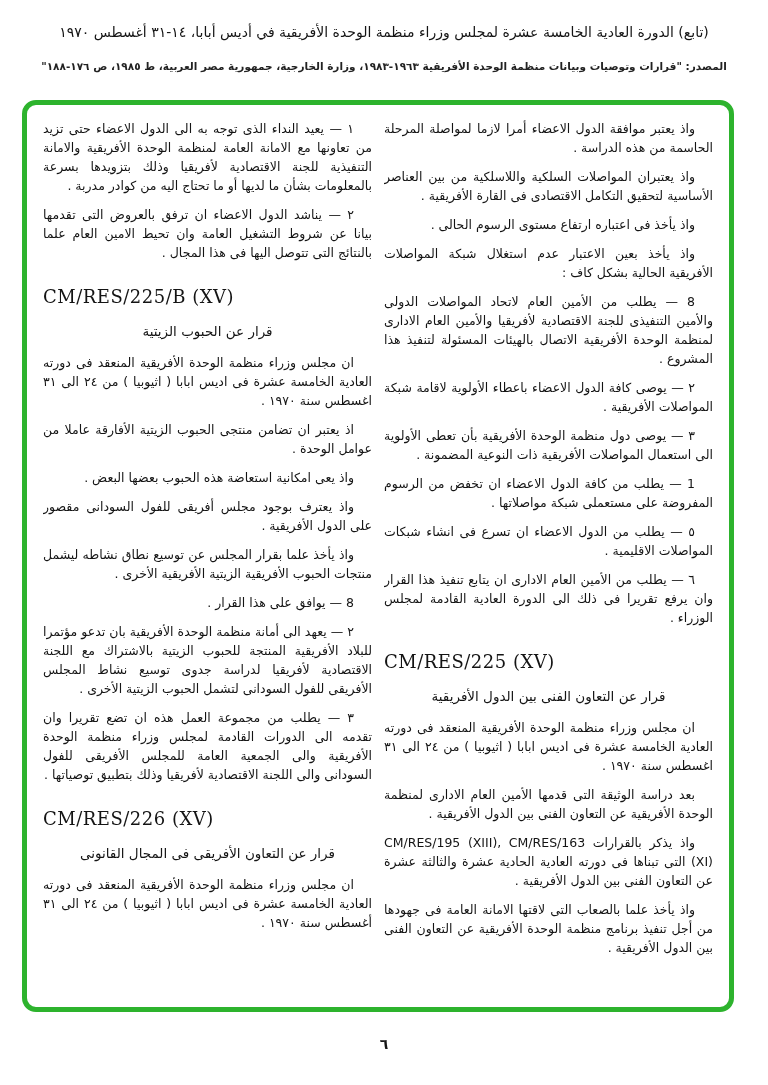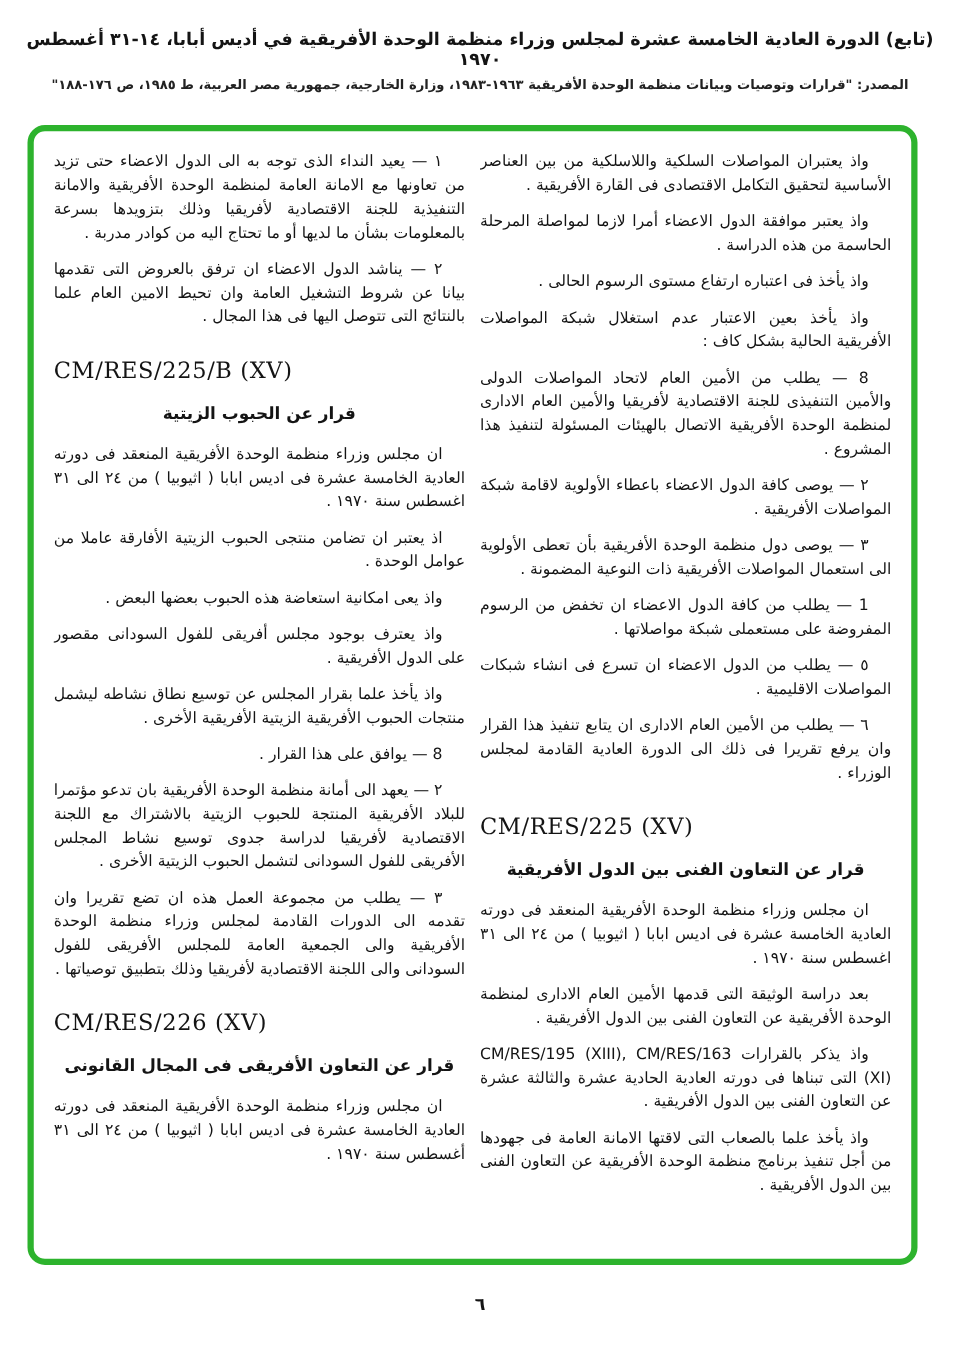--- a/index.html
+++ b/index.html
@@ -9,22 +9,22 @@
     background:#ffffff;
     font-family:"DejaVu Sans", sans-serif;
     color:#141414;
     overflow:hidden;
   }
   .header {
     position:absolute; top:24px; left:0; width:768px;
     text-align:center; direction:rtl;
   }
   .header-line1 {
-    font-size:14px; font-weight:bold; letter-spacing:0px;
-    margin:0 10px 6px 10px;
+    font-size:14px; font-weight:normal; letter-spacing:0px;
+    margin:0 10px 20px 10px;
   }
   .header-line2 {
     font-size:10.5px; font-weight:bold; color:#222;
     margin:0 10px;
   }
   .frame {
     position:absolute; left:22px; top:100px;
     width:712px; height:912px;
     border:5px solid #2db32d;
     border-radius:14px;
@@ -43,21 +43,21 @@
     text-align:justify; text-indent:18px;
     margin:0 0 10px 0;
   }
   .res-code {
     direction:ltr; text-align:left;
     font-family:"DejaVu Serif", serif;
     font-size:18px; letter-spacing:0.5px;
     margin:24px 0 10px 0;
   }
   .res-title {
-    font-size:13.5px; font-weight:bold;
+    font-size:13.5px; font-weight:normal;
     text-align:center; text-indent:0;
     margin:16px 0 14px 0;
   }
   .page-number {
     position:absolute; left:0; width:768px; top:1036px;
     text-align:center; font-size:14px; font-weight:bold;
   }
 </style>
 </head>
 <body>
@@ -82,22 +82,22 @@
       <p class="para">واذ يأخذ علما بقرار المجلس عن توسيع نطاق نشاطه ليشمل منتجات الحبوب الأفريقية الزيتية الأفريقية الأخرى .</p>
       <p class="para">8 — يوافق على هذا القرار .</p>
       <p class="para">٢ — يعهد الى أمانة منظمة الوحدة الأفريقية بان تدعو مؤتمرا للبلاد الأفريقية المنتجة للحبوب الزيتية بالاشتراك مع اللجنة الاقتصادية لأفريقيا لدراسة جدوى توسيع نشاط المجلس الأفريقى للفول السودانى لتشمل الحبوب الزيتية الأخرى .</p>
       <p class="para">٣ — يطلب من مجموعة العمل هذه ان تضع تقريرا وان تقدمه الى الدورات القادمة لمجلس وزراء منظمة الوحدة الأفريقية والى الجمعية العامة للمجلس الأفريقى للفول السودانى والى اللجنة الاقتصادية لأفريقيا وذلك بتطبيق توصياتها .</p>
       <div class="res-code">CM/RES/226 (XV)</div>
       <h3 class="res-title">قرار عن التعاون الأفريقى فى المجال القانونى</h3>
       <p class="para">ان مجلس وزراء منظمة الوحدة الأفريقية المنعقد فى دورته العادية الخامسة عشرة فى اديس ابابا ( اثيوبيا ) من ٢٤ الى ٣١ أغسطس سنة ١٩٧٠ .</p>
     </div>
 
     <div class="col">
+      <p class="para">واذ يعتبر موافقة الدول الاعضاء أمرا لازما لمواصلة المرحلة الحاسمة من هذه الدراسة .</p>
       <p class="para">واذ يعتبران المواصلات السلكية واللاسلكية من بين العناصر الأساسية لتحقيق التكامل الاقتصادى فى القارة الأفريقية .</p>
-      <p class="para">واذ يعتبر موافقة الدول الاعضاء أمرا لازما لمواصلة المرحلة الحاسمة من هذه الدراسة .</p>
       <p class="para">واذ يأخذ فى اعتباره ارتفاع مستوى الرسوم الحالى .</p>
       <p class="para">واذ يأخذ بعين الاعتبار عدم استغلال شبكة المواصلات الأفريقية الحالية بشكل كاف :</p>
       <p class="para">8 — يطلب من الأمين العام لاتحاد المواصلات الدولى والأمين التنفيذى للجنة الاقتصادية لأفريقيا والأمين العام الادارى لمنظمة الوحدة الأفريقية الاتصال بالهيئات المسئولة لتنفيذ هذا المشروع .</p>
       <p class="para">٢ — يوصى كافة الدول الاعضاء باعطاء الأولوية لاقامة شبكة المواصلات الأفريقية .</p>
       <p class="para">٣ — يوصى دول منظمة الوحدة الأفريقية بأن تعطى الأولوية الى استعمال المواصلات الأفريقية ذات النوعية المضمونة .</p>
       <p class="para">1 — يطلب من كافة الدول الاعضاء ان تخفض من الرسوم المفروضة على مستعملى شبكة مواصلاتها .</p>
       <p class="para">٥ — يطلب من الدول الاعضاء ان تسرع فى انشاء شبكات المواصلات الاقليمية .</p>
       <p class="para">٦ — يطلب من الأمين العام الادارى ان يتابع تنفيذ هذا القرار وان يرفع تقريرا فى ذلك الى الدورة العادية القادمة لمجلس الوزراء .</p>
       <div class="res-code">CM/RES/225 (XV)</div>
       <h3 class="res-title">قرار عن التعاون الفنى بين الدول الأفريقية</h3>

